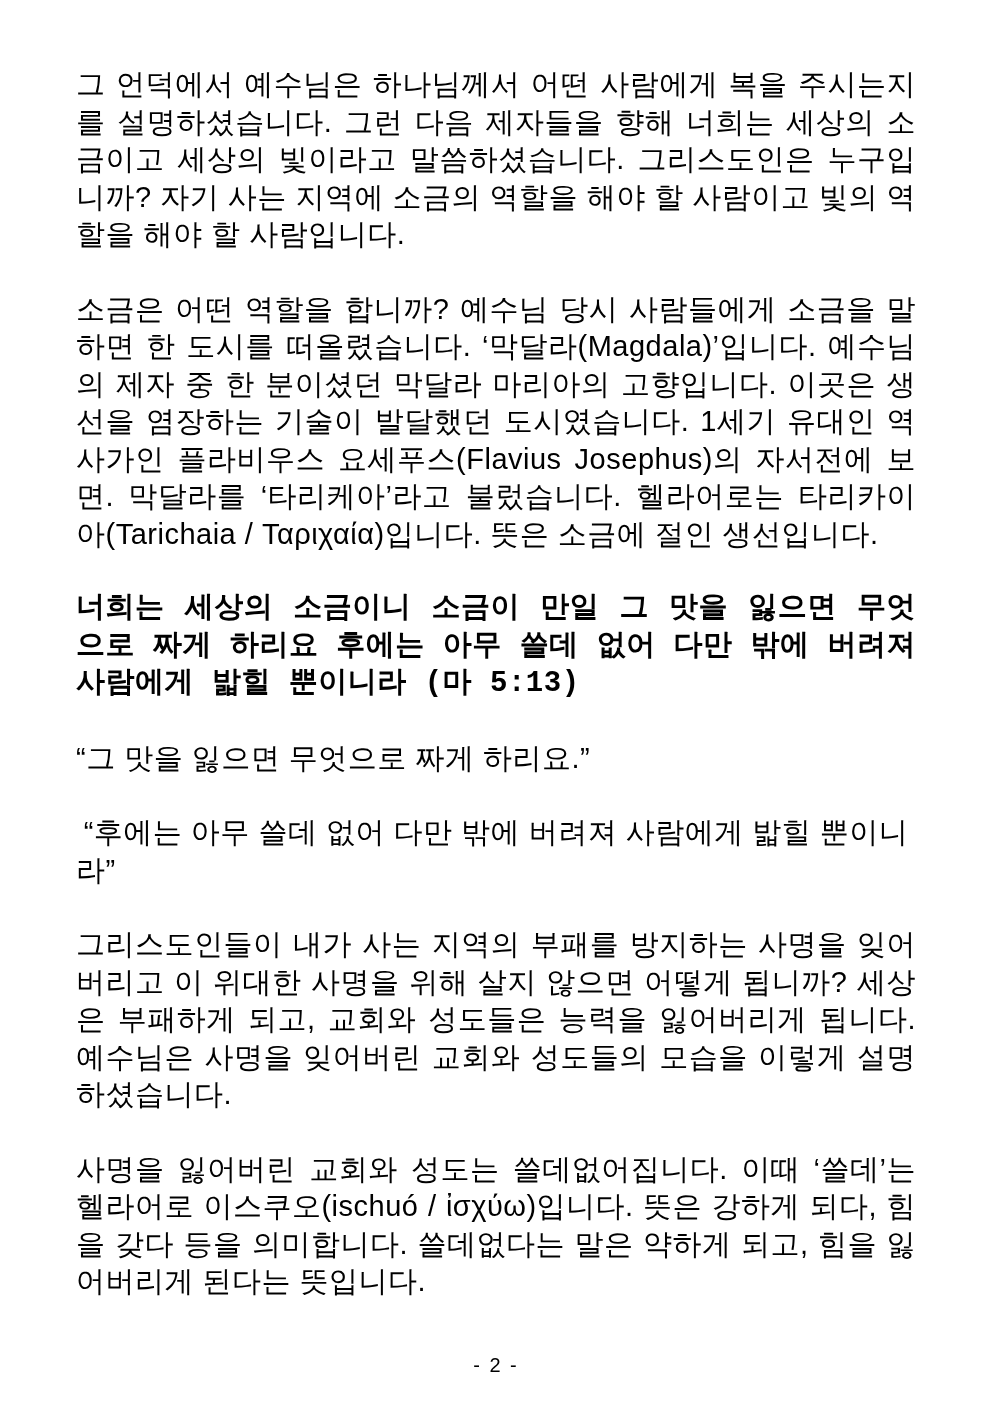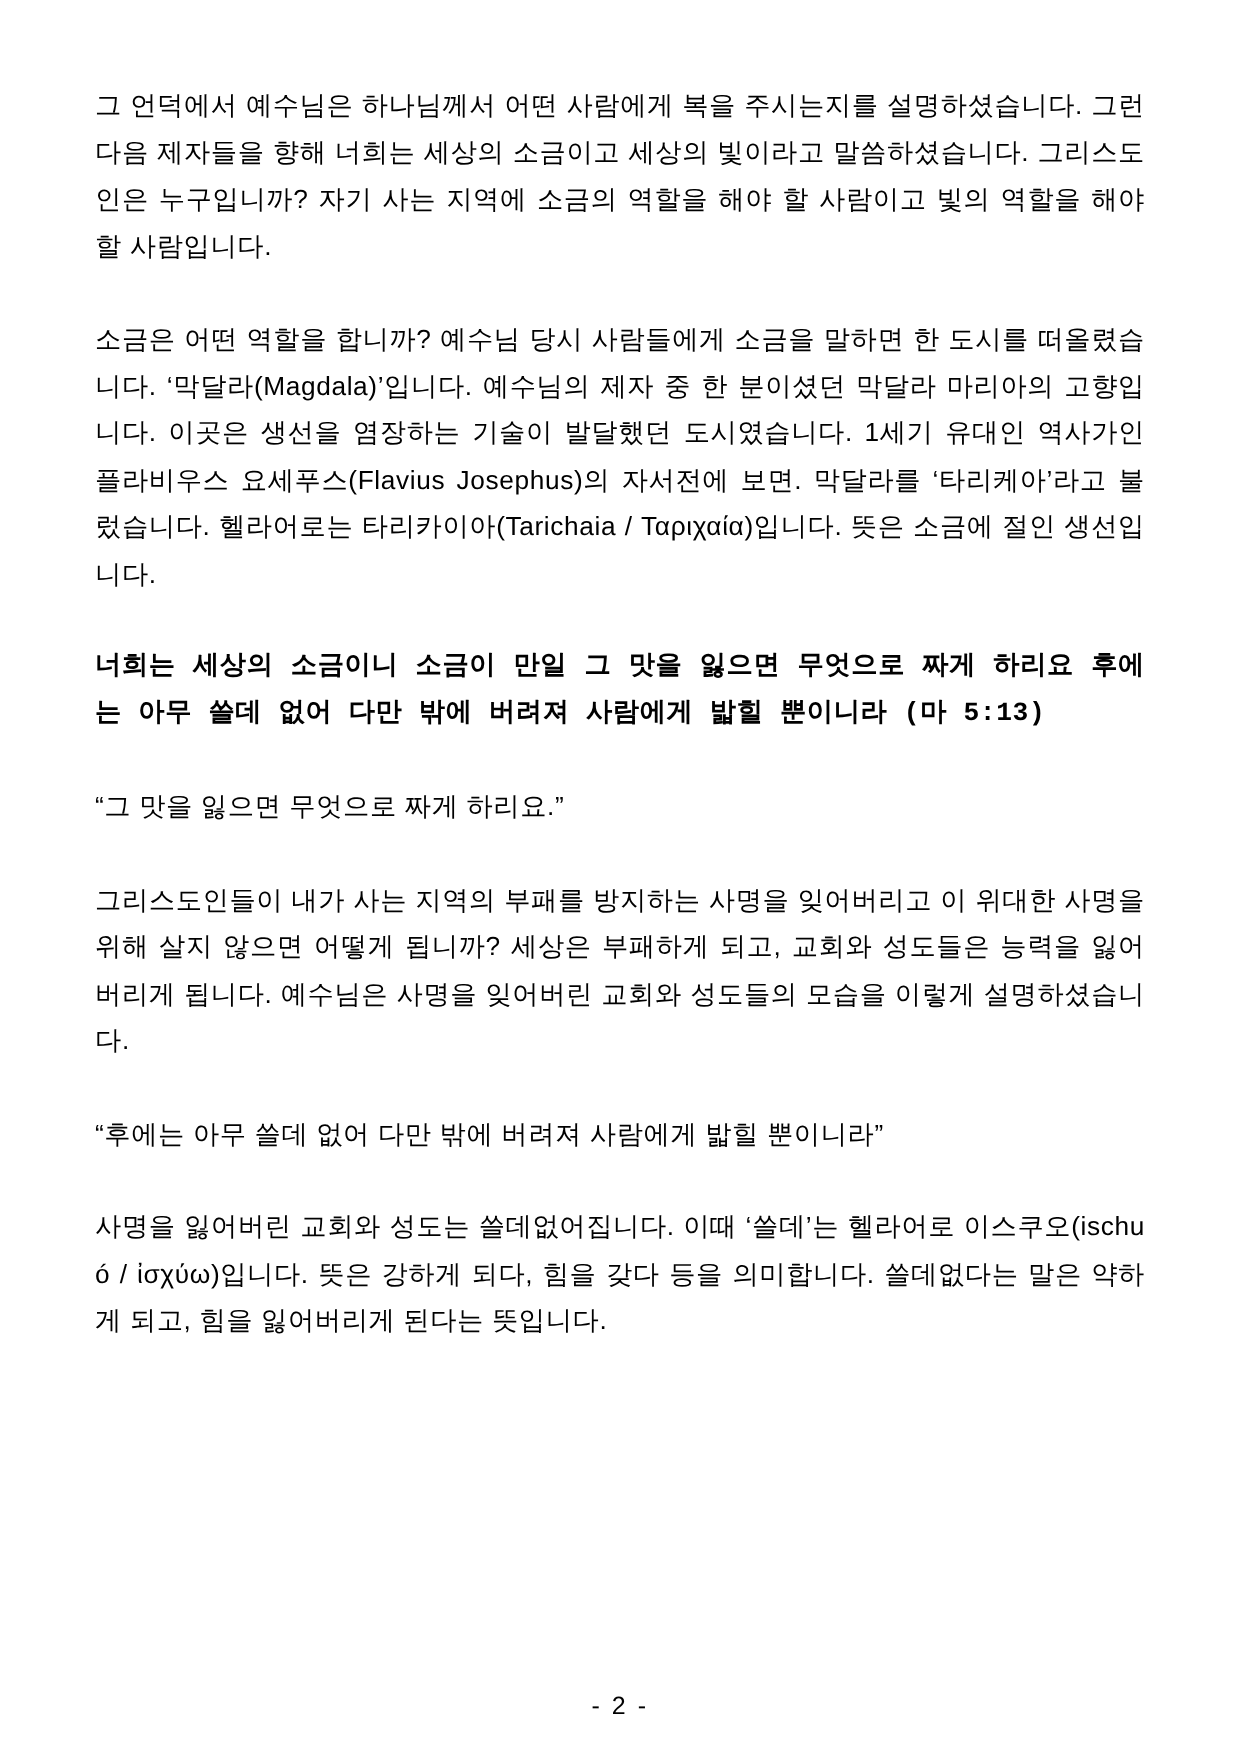--- a/index.html
+++ b/index.html
@@ -14,33 +14,33 @@
     box-sizing: border-box;
     margin: 0 auto;
     background: #ffffff;
     color: #000000;
     font-family: "Liberation Sans", sans-serif;
     padding: 66px 76px 0 76px;
     overflow: hidden;
   }
   .para {
     margin: 0 0 37px 0;
-    font-size: 21px;
+    font-size: 29px;
     line-height: 37.5px;
     text-align: justify;
     text-align-last: left;
     word-break: break-all;
     letter-spacing: 0.5px;
   }
   .verse {
     font-weight: bold;
     font-family: Liberation Mono, monospace;
   }
   .quote-line {
-    text-align: right;
+    text-align: center;
   }
   .page-footer {
     position: absolute;
     left: 0;
     bottom: 26px;
     width: 100%;
     text-align: center;
     font-size: 20px;
     line-height: 24px;
     letter-spacing: 2px;
@@ -48,17 +48,17 @@
   }
 </style>
 </head>
 <body>
 
 <div class="page">
   <p class="para">그 언덕에서 예수님은 하나님께서 어떤 사람에게 복을 주시는지를 설명하셨습니다. 그런 다음 제자들을 향해 너희는 세상의 소금이고 세상의 빛이라고 말씀하셨습니다. 그리스도인은 누구입니까? 자기 사는 지역에 소금의 역할을 해야 할 사람이고 빛의 역할을 해야 할 사람입니다.</p>
   <p class="para">소금은 어떤 역할을 합니까? 예수님 당시 사람들에게 소금을 말하면 한 도시를 떠올렸습니다. ‘막달라(Magdala)’입니다. 예수님의 제자 중 한 분이셨던 막달라 마리아의 고향입니다. 이곳은 생선을 염장하는 기술이 발달했던 도시였습니다. 1세기 유대인 역사가인 플라비우스 요세푸스(Flavius Josephus)의 자서전에 보면. 막달라를 ‘타리케아’라고 불렀습니다. 헬라어로는 타리카이아(Tarichaia / Ταριχαία)입니다. 뜻은 소금에 절인 생선입니다.</p>
   <p class="para verse">너희는 세상의 소금이니 소금이 만일 그 맛을 잃으면 무엇으로 짜게 하리요 후에는 아무 쓸데 없어 다만 밖에 버려져 사람에게 밟힐 뿐이니라 (마 5:13)</p>
   <p class="para quote-line">“그 맛을 잃으면 무엇으로 짜게 하리요.”</p>
+  <p class="para quote-line">“후에는 아무 쓸데 없어 다만 밖에 버려져 사람에게 밟힐 뿐이니라”</p>
   <p class="para">그리스도인들이 내가 사는 지역의 부패를 방지하는 사명을 잊어버리고 이 위대한 사명을 위해 살지 않으면 어떻게 됩니까? 세상은 부패하게 되고, 교회와 성도들은 능력을 잃어버리게 됩니다. 예수님은 사명을 잊어버린 교회와 성도들의 모습을 이렇게 설명하셨습니다.</p>
-  <p class="para quote-line">“후에는 아무 쓸데 없어 다만 밖에 버려져 사람에게 밟힐 뿐이니라”</p>
   <p class="para">사명을 잃어버린 교회와 성도는 쓸데없어집니다. 이때 ‘쓸데’는 헬라어로 이스쿠오(ischuó / ἰσχύω)입니다. 뜻은 강하게 되다, 힘을 갖다 등을 의미합니다. 쓸데없다는 말은 약하게 되고, 힘을 잃어버리게 된다는 뜻입니다.</p>
   <div class="page-footer">- 2 -</div>
 </div>
 
 </body></html>

